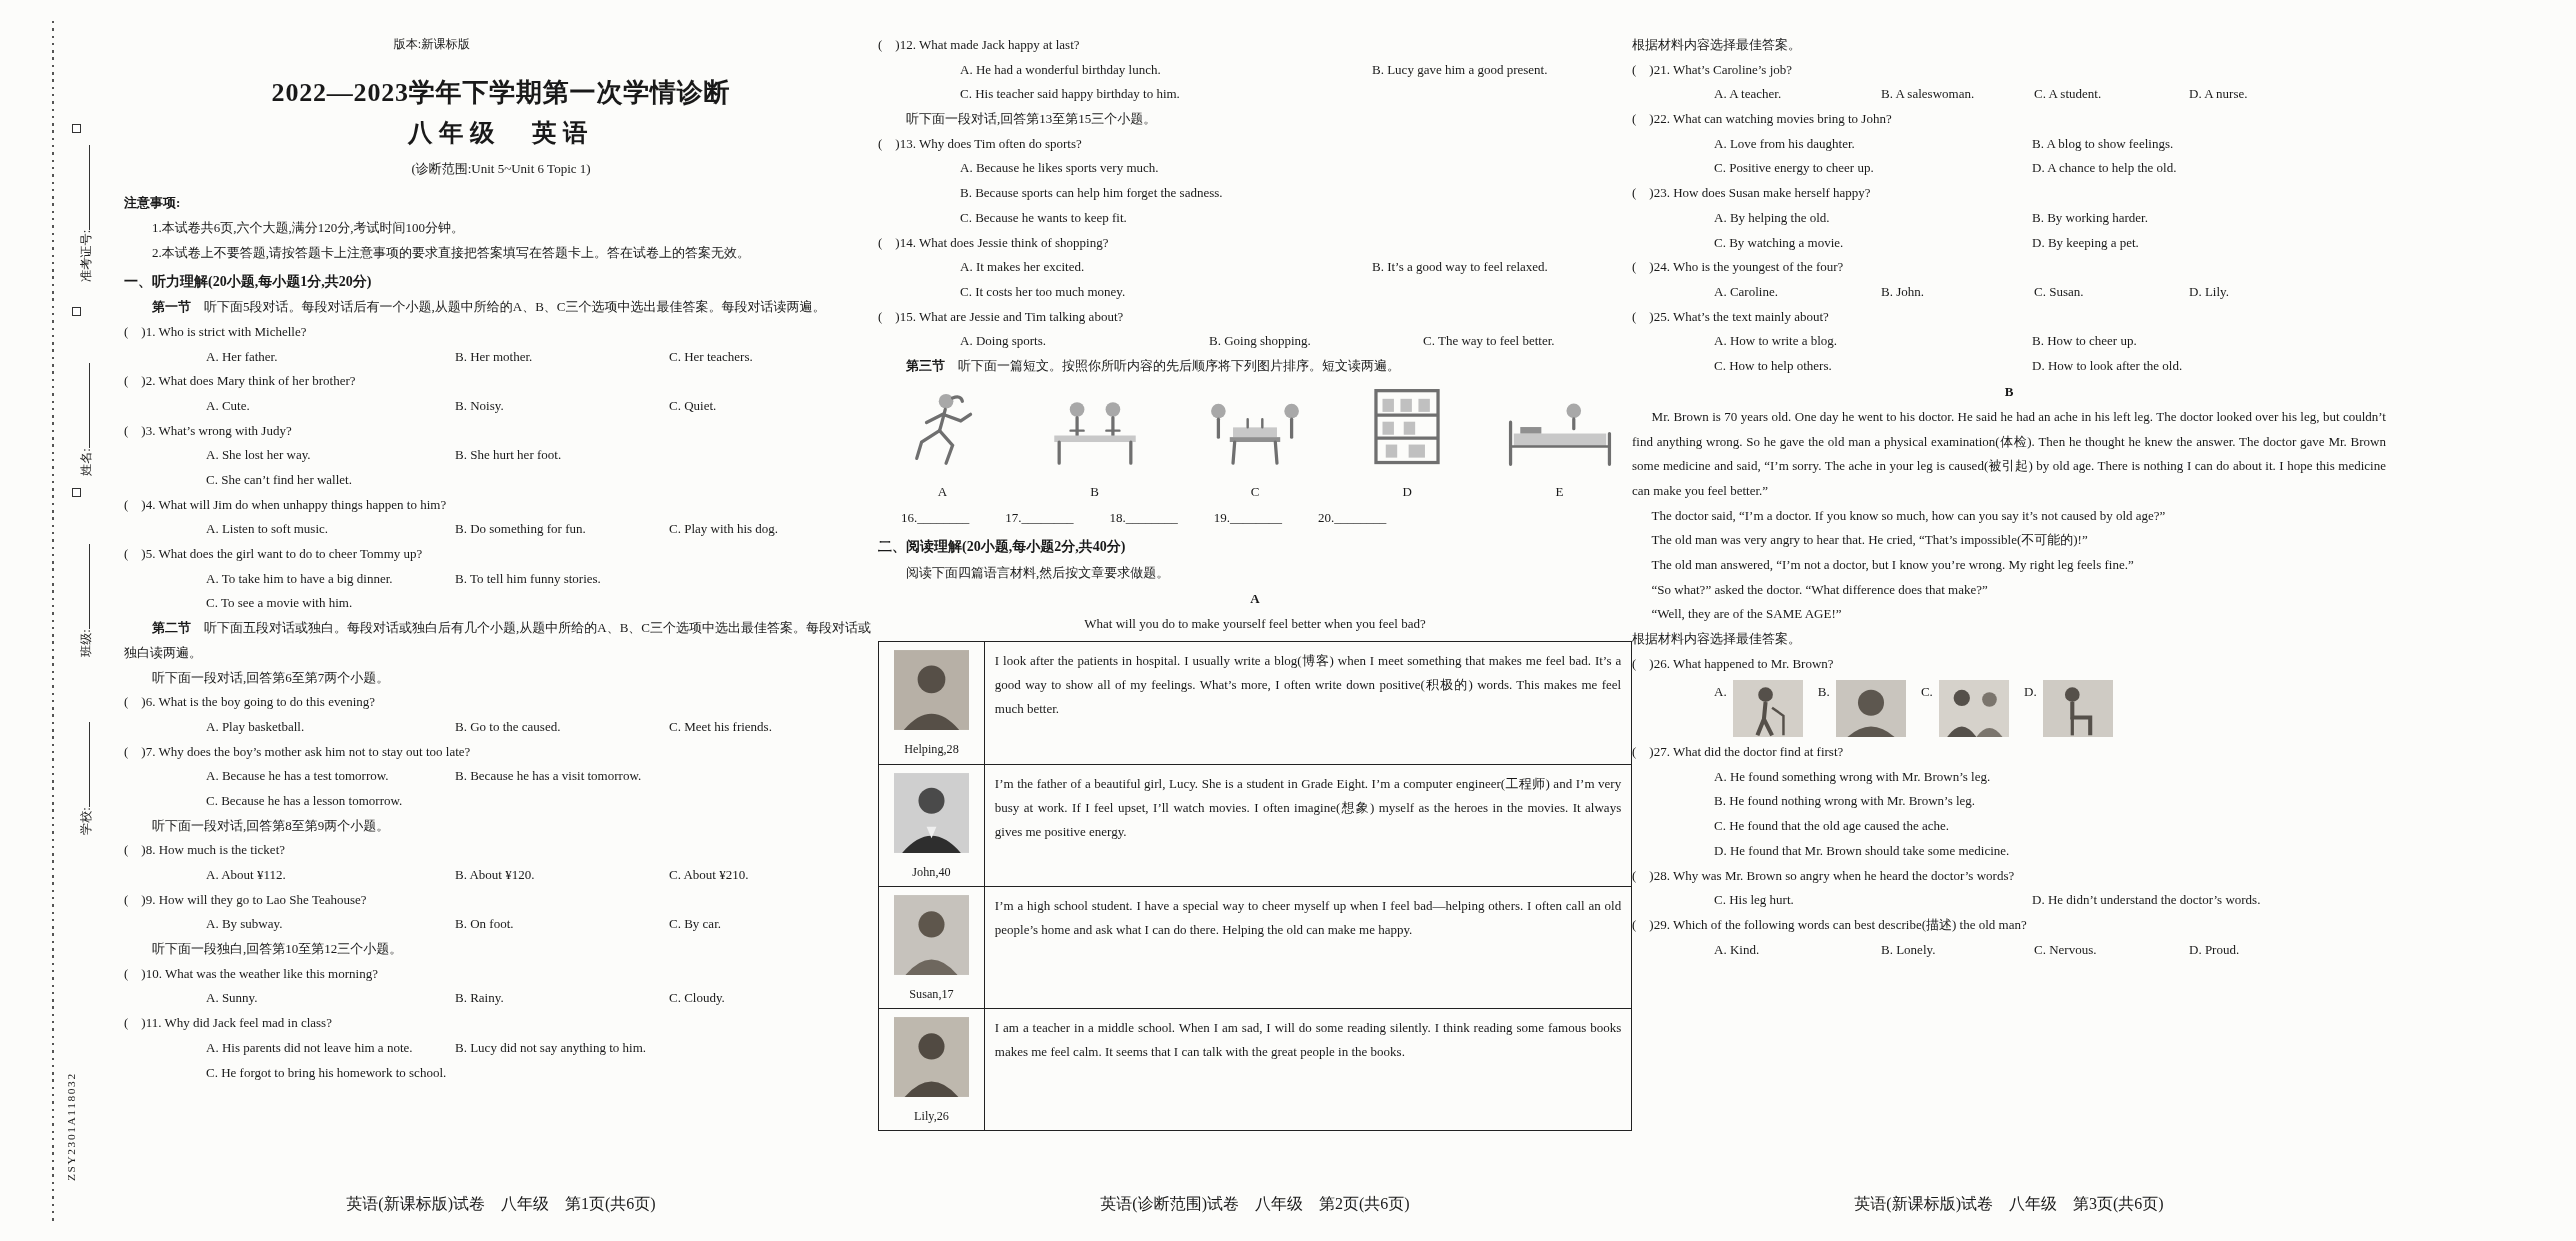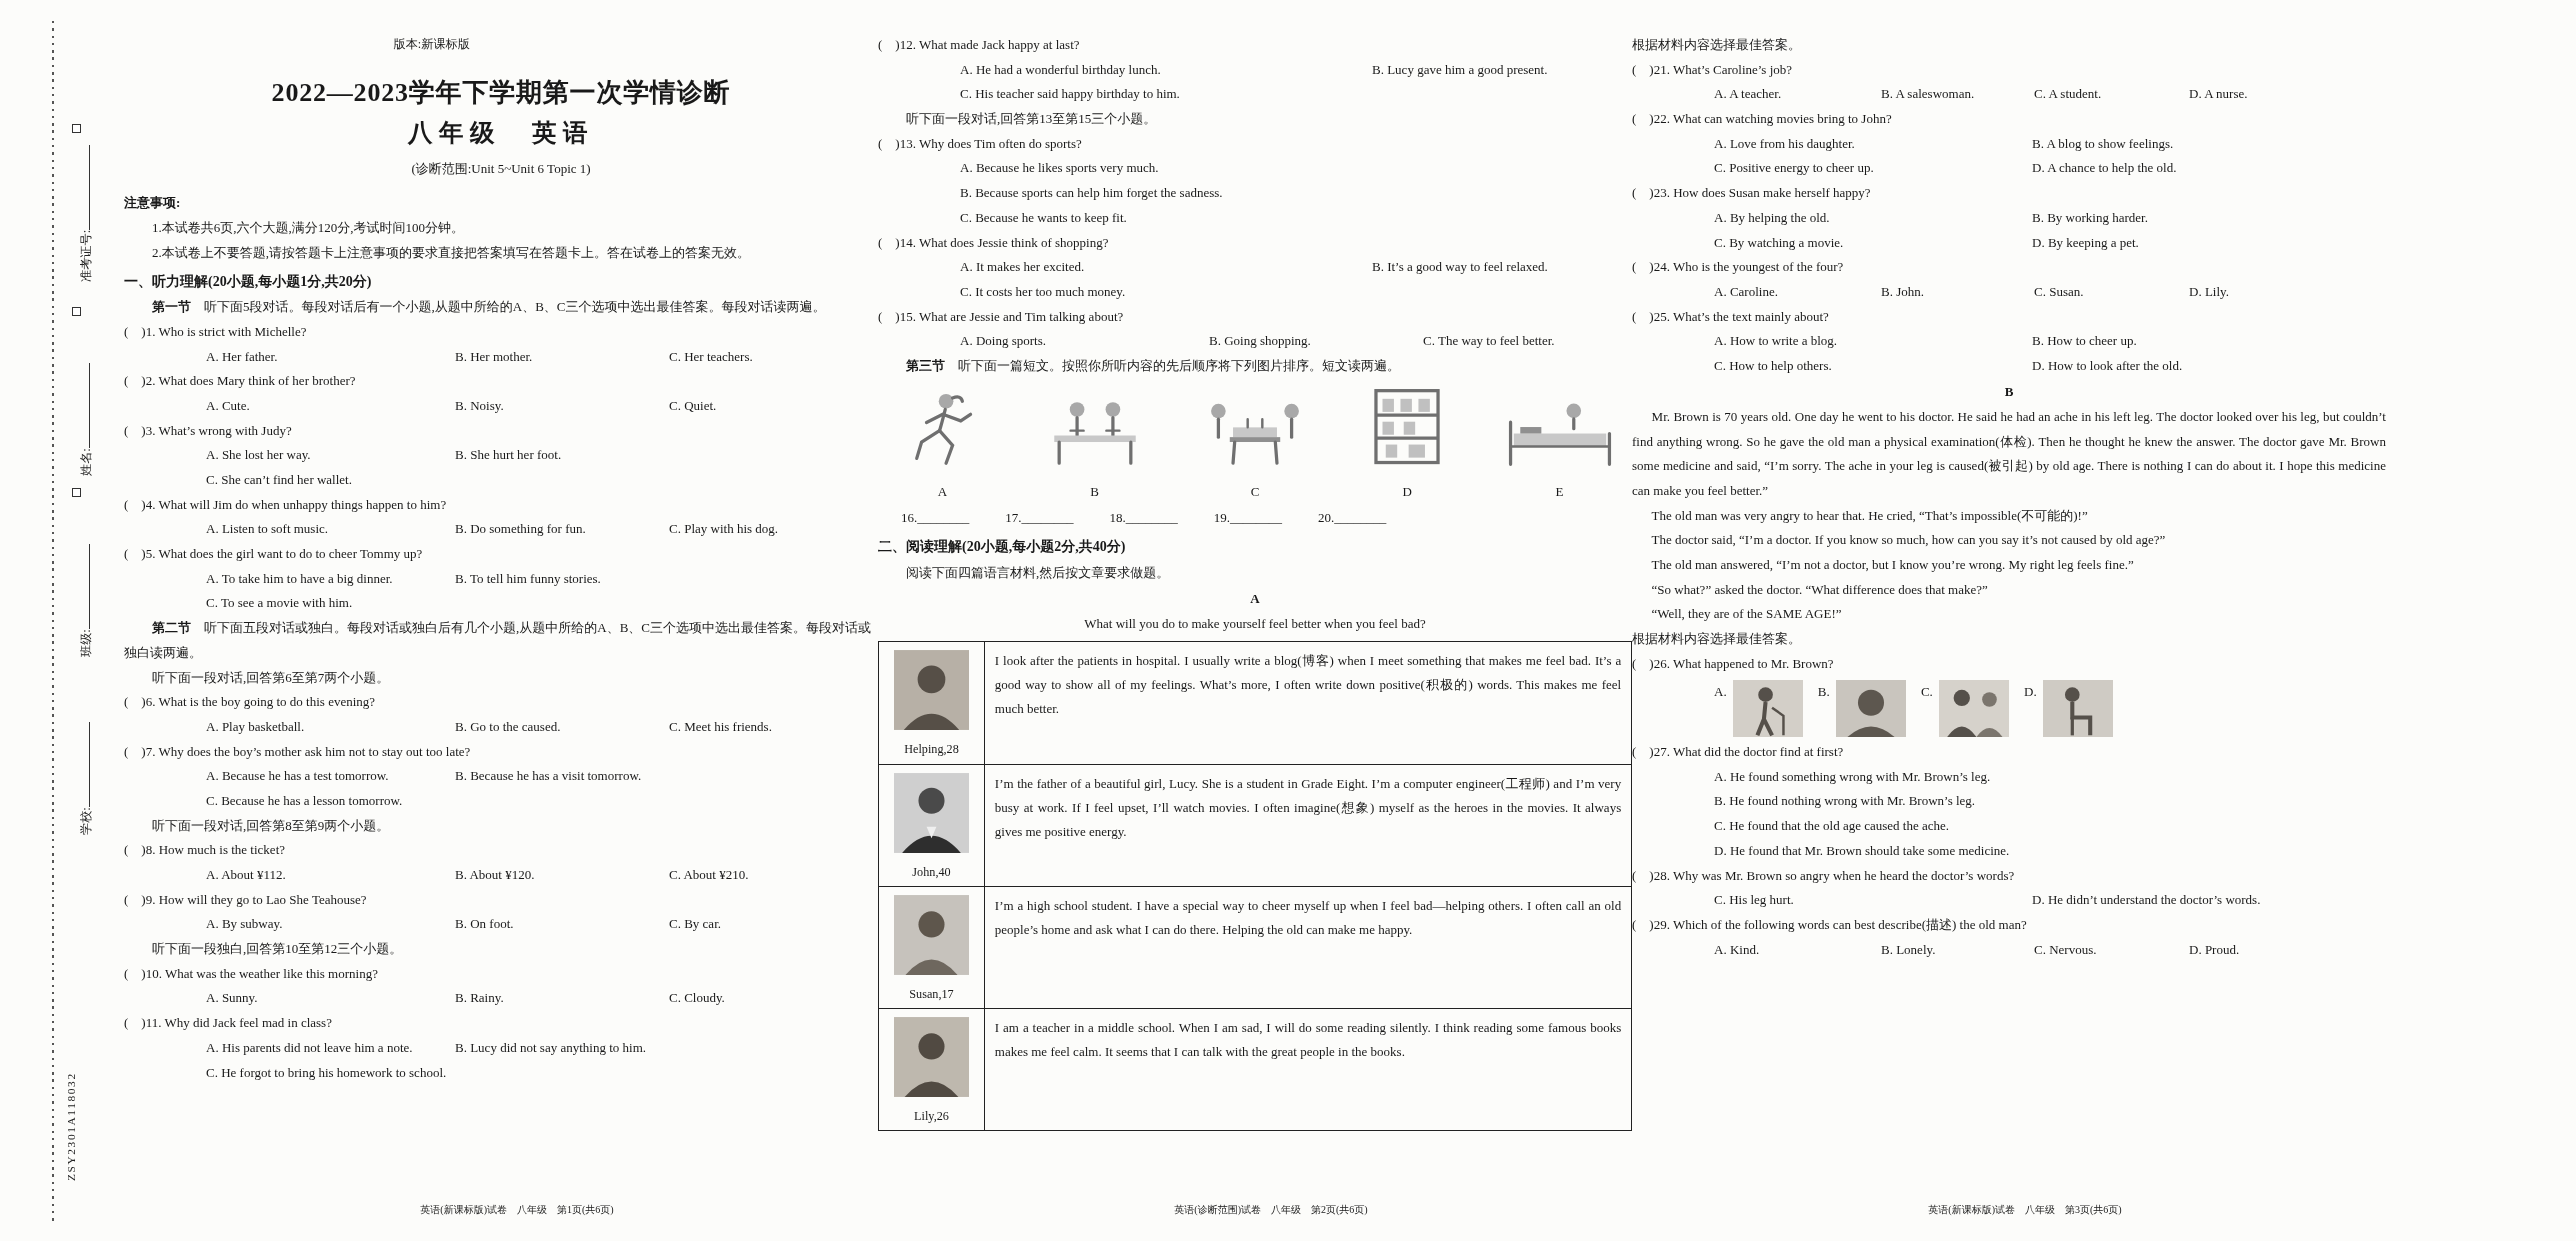--- a/index.html
+++ b/index.html
@@ -57,21 +57,21 @@
   .arow { display:grid; grid-template-columns:106px 1fr; border-top:1.2px solid #222; min-height:122px; }
   .arow:first-child { border-top:none; }
   .acell-left { border-right:1.2px solid #222; padding:8.2px 3.3px 4.9px 3.3px; text-align:center; }
   .pname { font-size:12.2px; line-height:1.3; margin-top:3.3px; }
   .acell-right { padding:6.5px 9.8px; text-align:justify; line-height:1.85; }
 
   
   .imgopts { display:flex; gap:14.7px; margin:3.3px 0 3.3px 82px; align-items:flex-start; }
   .imgopt { display:flex; gap:6.5px; align-items:flex-start; }
 
-  .pfoot { position:absolute; bottom:23px; left:16px; width:100%; text-align:center; font-size:10px; }
+  .pfoot { position:absolute; bottom:23px; left:0; width:100%; text-align:center; font-size:16px; }
 </style>
 </head>
 <body>
 
 <div class="page">
 
   <aside class="binding">
     <div class="dotline"></div>
     <div class="marker" style="top:124px"></div>
     <div class="marker" style="top:307px"></div>
@@ -434,22 +434,22 @@
         <span class="opt">B. How to cheer up.</span>
       </div>
       <div class="opts g2c">
         <span class="opt">C. How to help others.</span>
         <span class="opt">D. How to look after the old.</span>
       </div>
     </div>
 
     <div class="plabel">B</div>
     <p class="indE">Mr. Brown is 70 years old. One day he went to his doctor. He said he had an ache in his left leg. The doctor looked over his leg, but couldn’t find anything wrong. So he gave the old man a physical examination(体检). Then he thought he knew the answer. The doctor gave Mr. Brown some medicine and said, “I’m sorry. The ache in your leg is caused(被引起) by old age. There is nothing I can do about it. I hope this medicine can make you feel better.”</p>
+    <p class="indE">The doctor said, “I’m a doctor. If you know so much, how can you say it’s not caused by old age?”</p>
     <p class="indE">The old man was very angry to hear that. He cried, “That’s impossible(不可能的)!”</p>
-    <p class="indE">The doctor said, “I’m a doctor. If you know so much, how can you say it’s not caused by old age?”</p>
     <p class="indE">The old man answered, “I’m not a doctor, but I know you’re wrong. My right leg feels fine.”</p>
     <p class="indE">“So what?” asked the doctor. “What difference does that make?”</p>
     <p class="indE">“Well, they are of the SAME AGE!”</p>
     <p>根据材料内容选择最佳答案。</p>
 
     <div class="q">
       <p class="qt">(    )26. What happened to Mr. Brown?</p>
       <div class="imgopts">
         <div class="imgopt">
           <span>A.</span>

